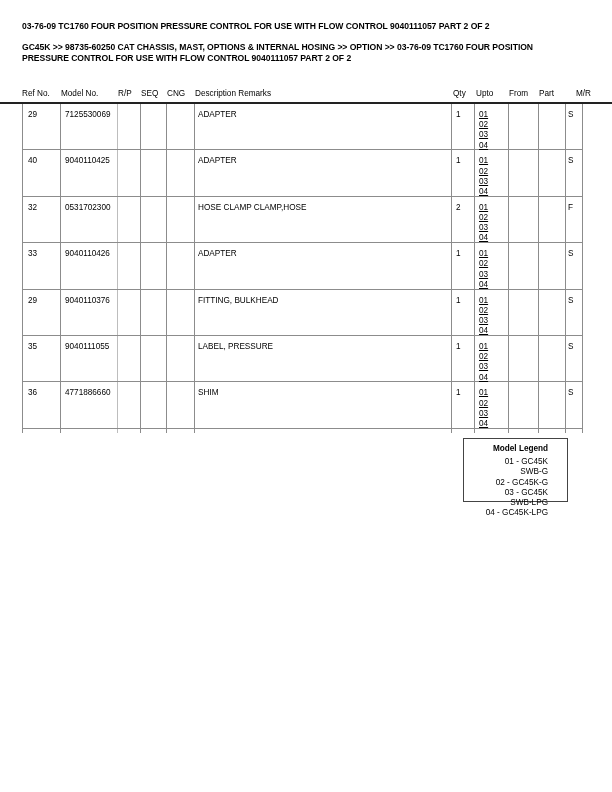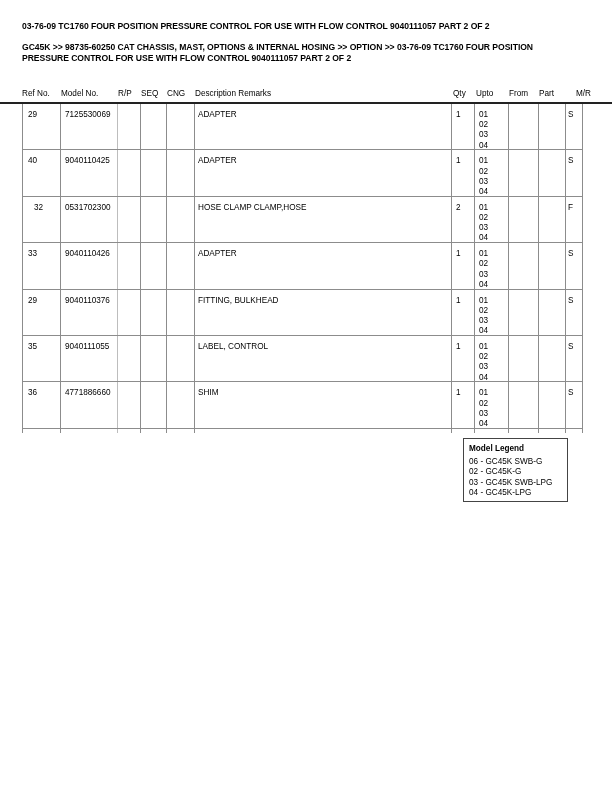--- a/index.html
+++ b/index.html
@@ -5,22 +5,22 @@
   html, body { margin: 0; padding: 0; background: #ffffff; }
   body { width: 612px; height: 792px; position: relative; font-family: "Liberation Sans", sans-serif; color: #000; overflow: hidden; }
   .title { position: absolute; left: 22px; top: 21px; font-size: 8.6px; font-weight: bold; letter-spacing: -0.05px; }
   .breadcrumb { position: absolute; left: 22px; top: 42px; width: 560px; font-size: 8.6px; font-weight: bold; line-height: 10.5px; letter-spacing: -0.05px; }
   .hdr { position: absolute; top: 89px; font-size: 8.2px; font-weight: normal; white-space: nowrap; }
   .hdr-rule { position: absolute; left: 0; top: 102px; width: 612px; height: 2px; background: #222; }
   .tbl { position: absolute; left: 22px; top: 104px; width: 561px; }
   .row { position: relative; height: 46.4px; border-bottom: 1px solid #8c8c8c; box-sizing: border-box; }
   .vline { position: absolute; top: 104px; width: 1px; background: #8c8c8c; }
   .cell { position: absolute; top: 6px; font-size: 8.2px; line-height: 10.2px; white-space: nowrap; }
-  .models { white-space: pre; }
-  .legend { position: absolute; left: 463px; top: 438px; width: 105px; height: 64px; border: 1px solid #444; box-sizing: border-box; padding: 5px 5px; font-size: 8.2px; line-height: 10.2px; }
+  .models { white-space: pre; text-decoration: underline; }
+  .legend { position: absolute; left: 463px; top: 438px; width: 105px; height: 64px; border: 1px solid #444; box-sizing: border-box; padding: 5px 19px; font-size: 8.2px; line-height: 10.2px; text-align: right; }
   .legend-title { font-weight: bold; margin-bottom: 3px; }
 </style>
 </head>
 <body>
 
 <div class="title">03-76-09 TC1760 FOUR POSITION PRESSURE CONTROL FOR USE WITH FLOW CONTROL 9040111057 PART 2 OF 2</div>
 <div class="breadcrumb">GC45K &gt;&gt; 98735-60250 CAT CHASSIS, MAST, OPTIONS &amp; INTERNAL HOSING &gt;&gt; OPTION &gt;&gt; 03-76-09 TC1760 FOUR POSITION PRESSURE CONTROL FOR USE WITH FLOW CONTROL 9040111057 PART 2 OF 2</div>
 
 <div>
   <span class="hdr" style="left:22px">Ref No.</span>
@@ -67,21 +67,21 @@
     <span class="cell" style="left:43px">9040110425</span>
     <span class="cell" style="left:176px">ADAPTER</span>
     <span class="cell" style="left:434px">1</span>
     <span class="cell models" style="left:457px">01
 02
 03
 04</span>
     <span class="cell" style="left:546px">S</span>
   </div>
   <div class="row">
-    <span class="cell" style="left:12px">32</span>
+    <span class="cell" style="left:6px">32</span>
     <span class="cell" style="left:43px">0531702300</span>
     <span class="cell" style="left:176px">HOSE CLAMP CLAMP,HOSE</span>
     <span class="cell" style="left:434px">2</span>
     <span class="cell models" style="left:457px">01
 02
 03
 04</span>
     <span class="cell" style="left:546px">F</span>
   </div>
   <div class="row">
@@ -102,21 +102,21 @@
     <span class="cell" style="left:434px">1</span>
     <span class="cell models" style="left:457px">01
 02
 03
 04</span>
     <span class="cell" style="left:546px">S</span>
   </div>
   <div class="row">
     <span class="cell" style="left:6px">35</span>
     <span class="cell" style="left:43px">9040111055</span>
-    <span class="cell" style="left:176px">LABEL, CONTROL</span>
+    <span class="cell" style="left:176px">LABEL, PRESSURE</span>
     <span class="cell" style="left:434px">1</span>
     <span class="cell models" style="left:457px">01
 02
 03
 04</span>
     <span class="cell" style="left:546px">S</span>
   </div>
   <div class="row">
     <span class="cell" style="left:6px">36</span>
     <span class="cell" style="left:43px">4771886660</span>
@@ -125,17 +125,17 @@
     <span class="cell models" style="left:457px">01
 02
 03
 04</span>
     <span class="cell" style="left:546px">S</span>
   </div>
 </div>
 
 <div class="legend">
   <div class="legend-title">Model Legend</div>
-  <div>06 - GC45K SWB-G</div>
+  <div>01 - GC45K SWB-G</div>
   <div>02 - GC45K-G</div>
   <div>03 - GC45K SWB-LPG</div>
   <div>04 - GC45K-LPG</div>
 </div>
 
 </body></html>

